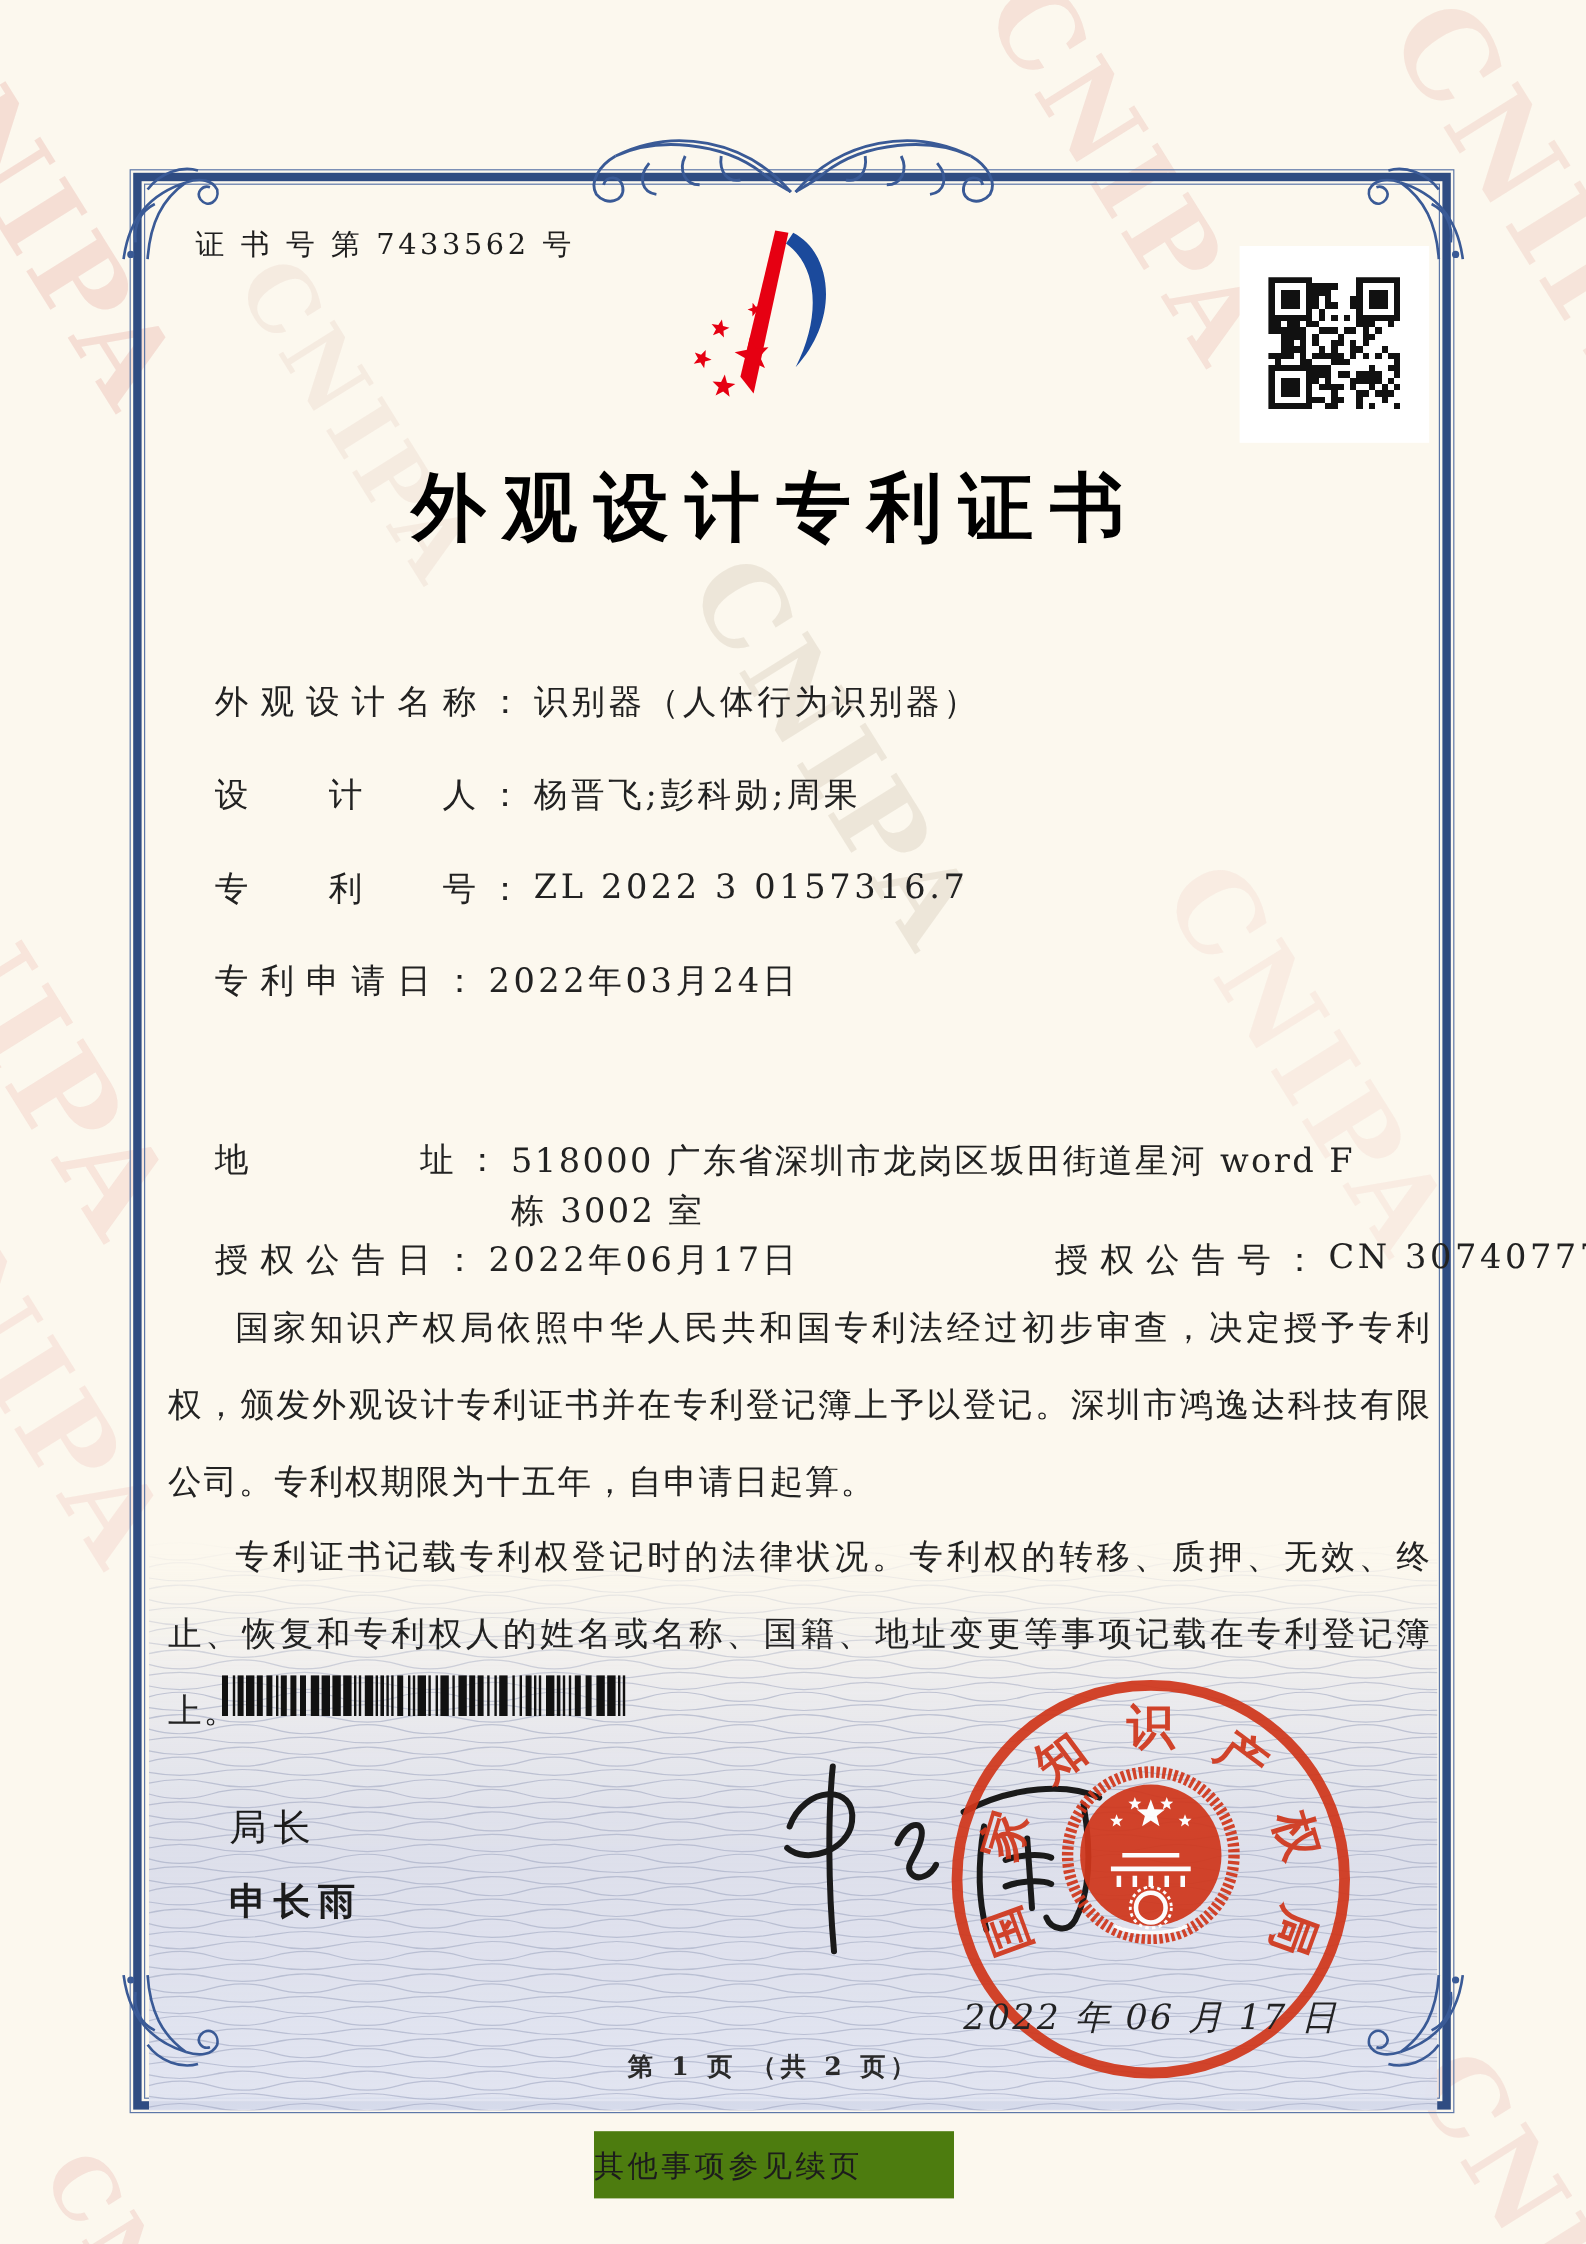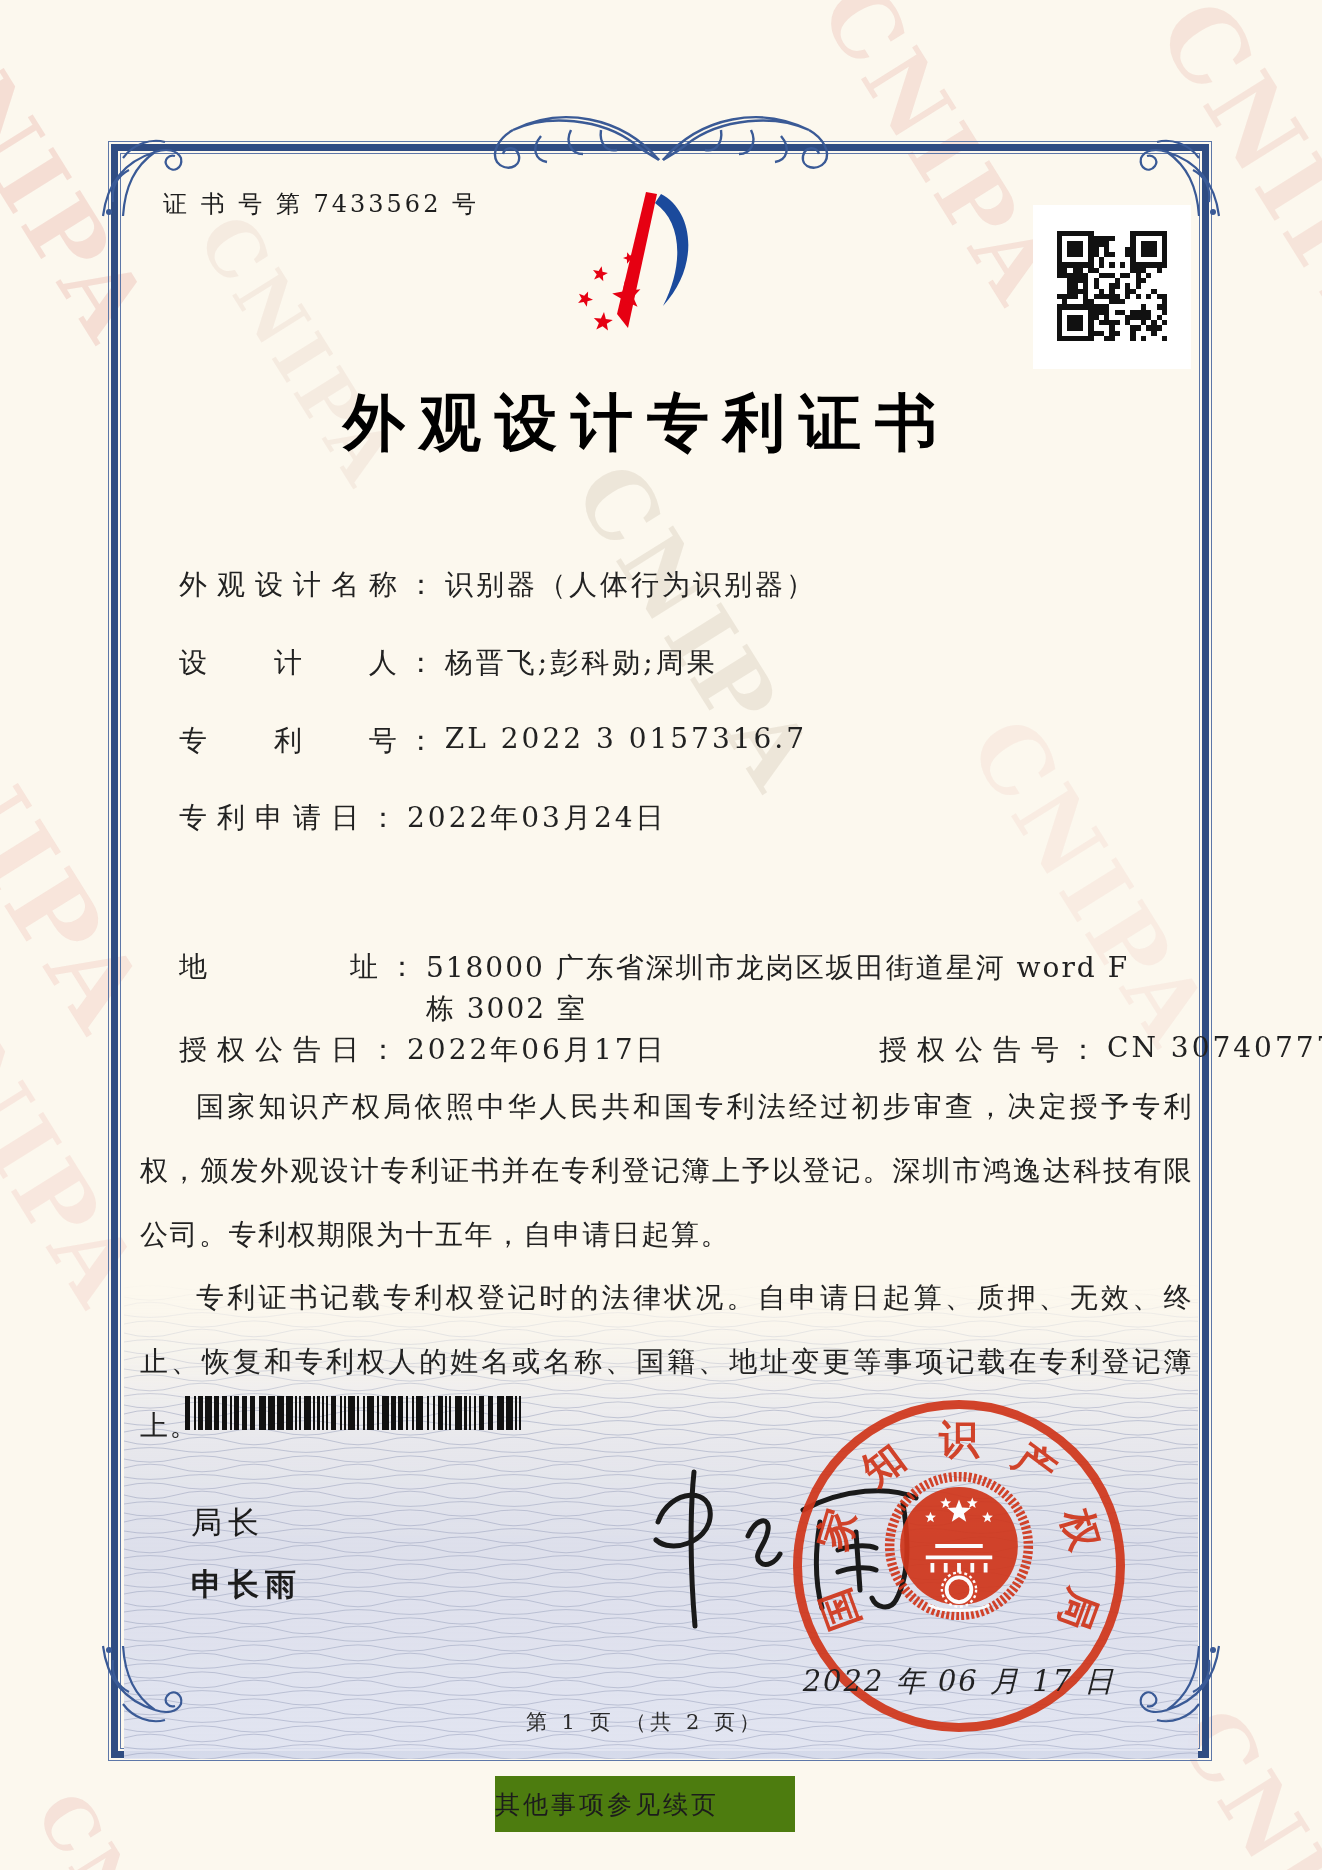--- a/index.html
+++ b/index.html
@@ -68,21 +68,21 @@
   
   .seal{position:absolute;left:793px;top:1400px;width:332px;height:332px;z-index:6;opacity:.93;}
   .seal-ring{position:absolute;left:0;top:0;right:0;bottom:0;border:9px solid #d0371c;border-radius:50%;}
   .seal-char{position:absolute;left:50%;top:50%;font-size:40px;font-weight:bold;color:#d0371c;
     font-family:"DejaVu Serif", serif;}
   .seal-emblem{position:absolute;left:90px;top:70px;}
   .seal-date{position:absolute;left:0;top:262px;width:100%;text-align:center;font-size:29px;
     color:#141414;letter-spacing:2px;white-space:nowrap;font-style:italic;}
   
   .page-indicator{position:absolute;left:645px;top:1708px;transform:translateX(-50%);
-    font-size:21px;letter-spacing:4px;z-index:4;color:#2a2a2a;white-space:nowrap;}
+    font-size:21px;letter-spacing:4px;z-index:4;color:#2a2a2a;white-space:nowrap;font-weight:bold;}
   .note-box{position:absolute;left:645px;top:1776px;transform:translateX(-50%);
     width:300px;height:56px;background:#4d7c0f;z-index:4;
     display:flex;align-items:center;justify-content:flex-start;}
   .note-box span{font-size:25px;letter-spacing:3px;color:#1c1c1c;}
 </style>
 </head>
 <body>
 
 <div class="page">
 
@@ -382,21 +382,21 @@
   </div>
   <div class="f-row" style="top:1031px">
     <span class="f-label">授权公告日：</span><span class="f-value">2022年06月17日</span>
     <span class="grant2">
       <span class="f-label">授权公告号：</span><span class="f-value">CN 307407775 S</span>
     </span>
   </div>
 
   <div class="body-text">
     <p>国家知识产权局依照中华人民共和国专利法经过初步审查，决定授予专利权，颁发外观设计专利证书并在专利登记簿上予以登记。深圳市鸿逸达科技有限公司。专利权期限为十五年，自申请日起算。</p>
-    <p>专利证书记载专利权登记时的法律状况。自申请日起算、质押、无效、终止、恢复和专利权人的姓名或名称、国籍、地址变更等事项记载在专利登记簿上。</p>
+    <p>专利证书记载专利权登记时的法律状况。专利权的转移、质押、无效、终止、恢复和专利权人的姓名或名称、国籍、地址变更等事项记载在专利登记簿上。</p>
   </div>
 
   <svg class="barcode" width="340" height="34">
       <rect x="0" y="0" width="5" height="34" fill="#111"></rect>
       <rect x="9" y="0" width="2" height="34" fill="#111"></rect>
       <rect x="13" y="0" width="5" height="34" fill="#111"></rect>
       <rect x="20" y="0" width="7" height="34" fill="#111"></rect>
       <rect x="29" y="0" width="5" height="34" fill="#111"></rect>
       <rect x="37" y="0" width="5" height="34" fill="#111"></rect>
       <rect x="45" y="0" width="2" height="34" fill="#111"></rect>

